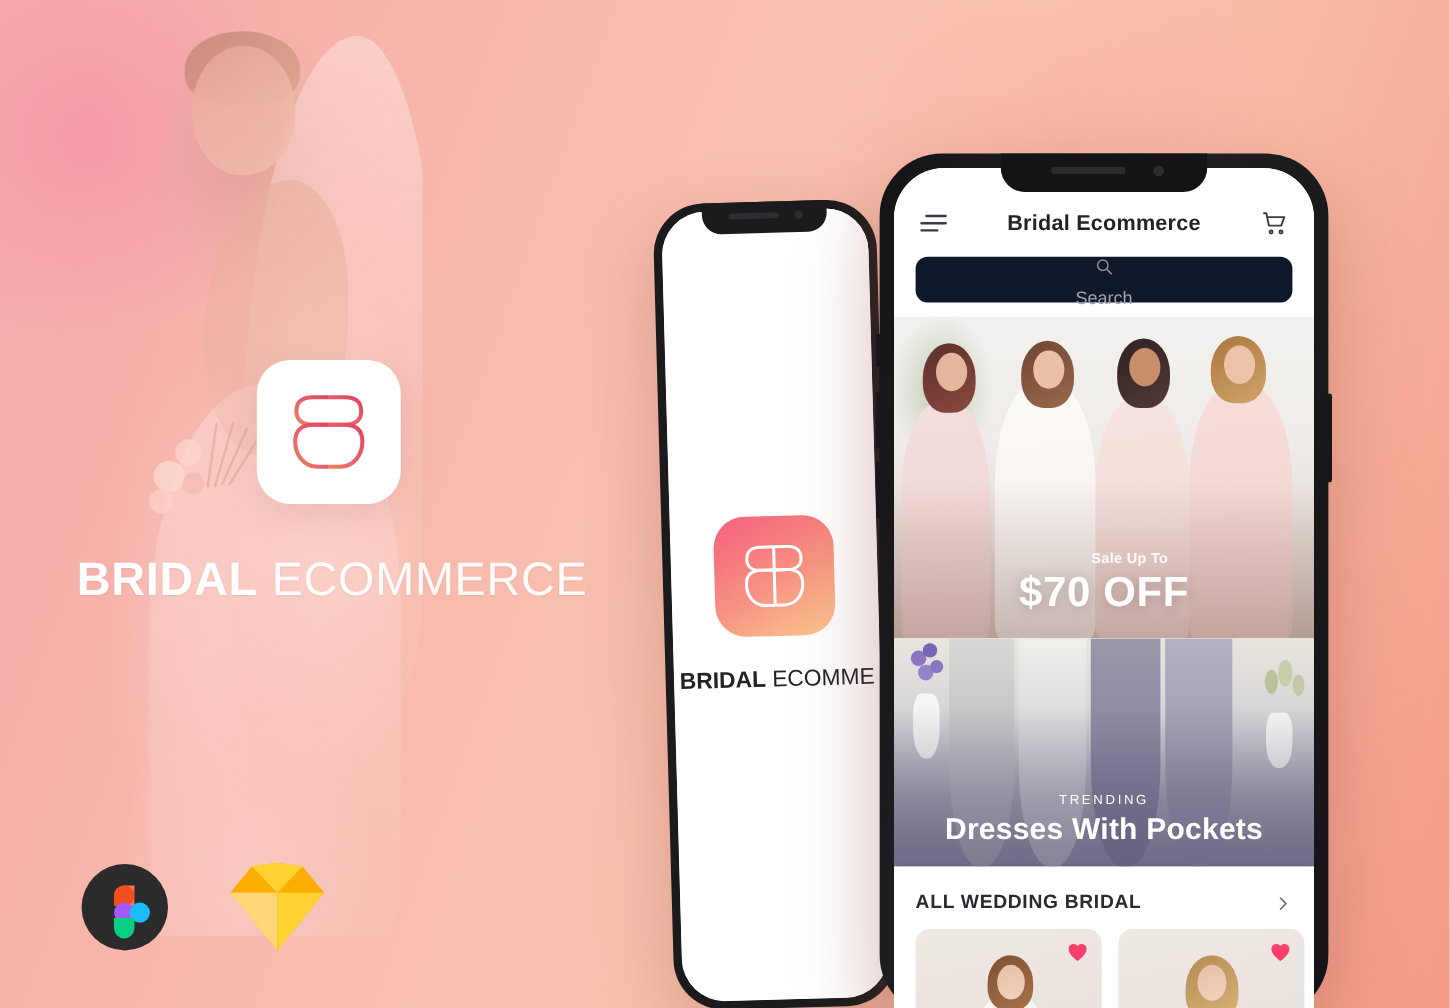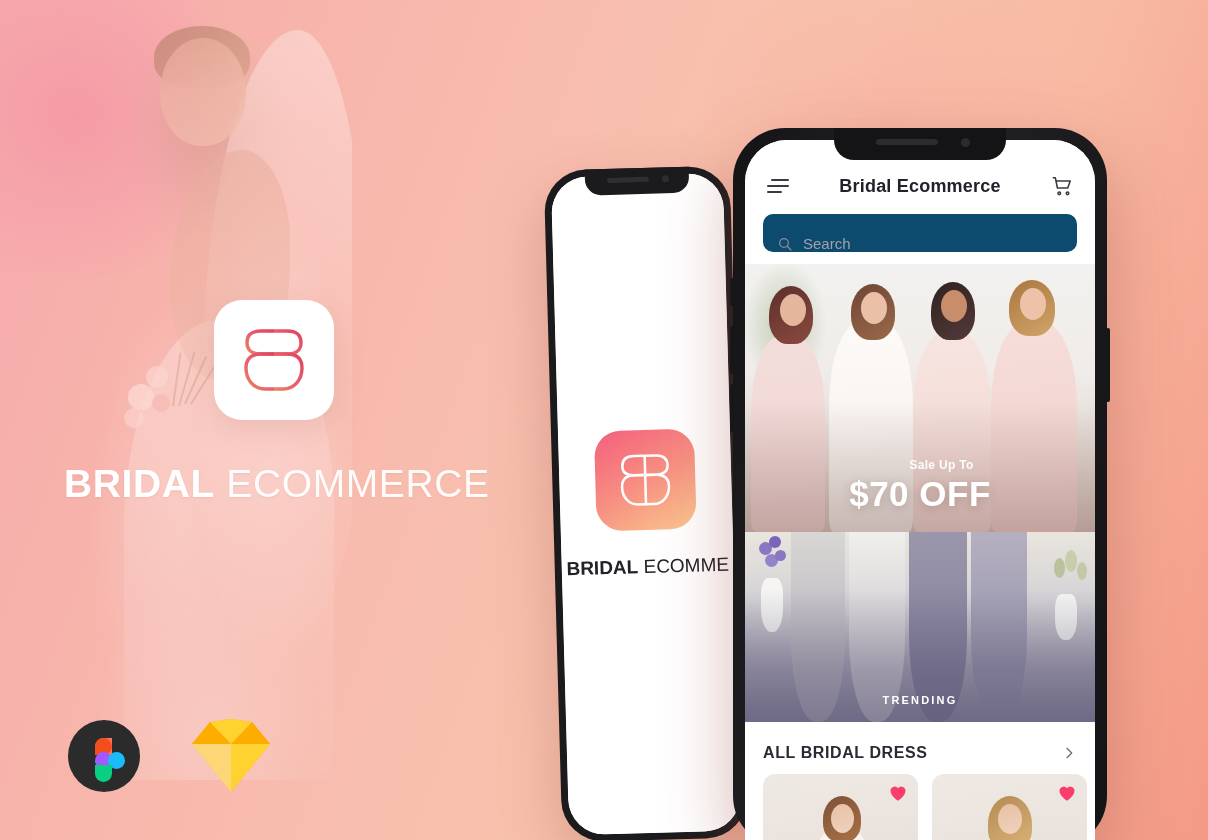--- a/index.html
+++ b/index.html
@@ -153,21 +153,21 @@
   .menu-icon{ width:22px; display:flex; flex-direction:column; gap:4px; cursor:pointer; }
   .menu-icon span{ height:2px; background:#3b3a42; border-radius:1px; }
   .menu-icon span:nth-child(1){ width:18px; margin-left:4px; }
   .menu-icon span:nth-child(2){ width:22px; }
   .menu-icon span:nth-child(3){ width:15px; }
   .app-title{ flex:1; text-align:center; font-size:18px; font-weight:bold; color:#23222a; letter-spacing:.2px; }
   .cart-icon{ width:22px; height:22px; color:#3b3a42; }
 
   .search-wrap{ padding:10px 18px 12px 18px; flex:0 0 auto; }
   .search-bar{
-    height:38px; border-radius:10px; background:#0c4a6e; display:flex; align-items:flex-end; gap:10px; padding:0 14px;
+    height:38px; border-radius:10px; background:#0f172a; display:flex; align-items:center; gap:10px; padding:0 14px;flex-direction:column;
   }
   .search-bar svg{ width:16px; height:16px; color:#8d8b95; flex:0 0 auto; }
   .search-bar .ph{ font-size:15px; color:#a3a1ab; }
 
   .hero{
     position:relative; height:268px; flex:0 0 auto; overflow:hidden;
     background:
       radial-gradient(ellipse 60px 90px at 40px 60px, rgba(150,175,130,.55), rgba(200,210,190,0) 70%),
       linear-gradient(180deg,#f3f1ef 0%,#efece9 40%,#e3d7d0 75%,#d9c7bd 100%);
   }
@@ -188,21 +188,21 @@
     background:linear-gradient(180deg,#e9e6de 0%,#d5d2d6 35%,#a9a5b6 70%,#8a86a0 100%);
   }
   .trend .dress{ position:absolute; top:0; border-radius:0 0 45% 45%; }
   .trend .vase{ position:absolute; border-radius:30% 30% 45% 45%; background:rgba(250,250,248,.85); }
   .trend .bloom{ position:absolute; border-radius:50%; }
   .trend-overlay{
     position:absolute; inset:0;
     background:linear-gradient(180deg,rgba(70,65,95,0) 30%,rgba(72,66,96,.32) 72%,rgba(74,68,98,.44) 100%);
   }
   .trend-text{ position:absolute; left:0; right:0; bottom:16px; text-align:center; color:#fff; }
-  .trend-kicker{ font-size:11px; font-weight:bold; letter-spacing:2.2px;text-align:center; }
+  .trend-kicker{ font-size:11px; font-weight:normal; letter-spacing:2.2px;text-align:center; }
   .trend-title{ font-size:25px; font-weight:bold; letter-spacing:.2px; margin-top:4px; }
 
   .section-head{
     padding:22px 18px 12px 18px; display:flex; align-items:center; justify-content:space-between; flex:0 0 auto;
   }
   .section-title{ font-size:16px; font-weight:bold; letter-spacing:.6px; color:#2b2a33; }
   .chev{ width:16px; height:16px; color:#6f6d78; }
 
   .cards{ padding:0 0 0 18px; display:flex; gap:14px; flex:1 1 auto; overflow:hidden; }
   .card{
@@ -381,25 +381,26 @@
           <div class="bloom" style="left:20px; top:22px; width:13px; height:13px; background:#9383cb;"></div>
           <div class="bloom" style="left:30px; top:18px; width:11px; height:11px; background:#8877c2;"></div>
           <div class="vase" style="right:18px; top:62px; width:22px; height:46px;"></div>
           <div class="bloom" style="right:18px; top:18px; width:12px; height:22px; background:#c9cdab; border-radius:50%;"></div>
           <div class="bloom" style="right:30px; top:26px; width:11px; height:20px; background:#bcc19d; border-radius:50%;"></div>
           <div class="bloom" style="right:8px;  top:30px; width:10px; height:18px; background:#c4c8a6; border-radius:50%;"></div>
         </div>
         <div class="trend-overlay"></div>
         <div class="trend-text">
           <div class="trend-kicker">TRENDING</div>
+          <div class="trend-title">Dresses With Pockets</div>
         </div>
       </div>
 
       <div class="section-head">
-        <div class="section-title">ALL BRIDAL DRESS</div>
+        <div class="section-title">ALL WEDDING BRIDAL</div>
         <svg class="chev" viewBox="0 0 24 24" fill="none" stroke="currentColor" stroke-width="2" stroke-linecap="round" stroke-linejoin="round">
           <path d="M9 5l7 7-7 7"></path>
         </svg>
       </div>
 
       <div class="cards">
         <div class="card">
           <div class="model-body" style="left:52px; top:54px; width:54px; height:80px;"></div>
           <div class="model-hair" style="left:60px; top:22px; width:38px; height:46px; background:linear-gradient(150deg,#7d5135,#a87249);"></div>
           <div class="model-head" style="left:68px; top:30px; width:23px; height:29px;"></div>

